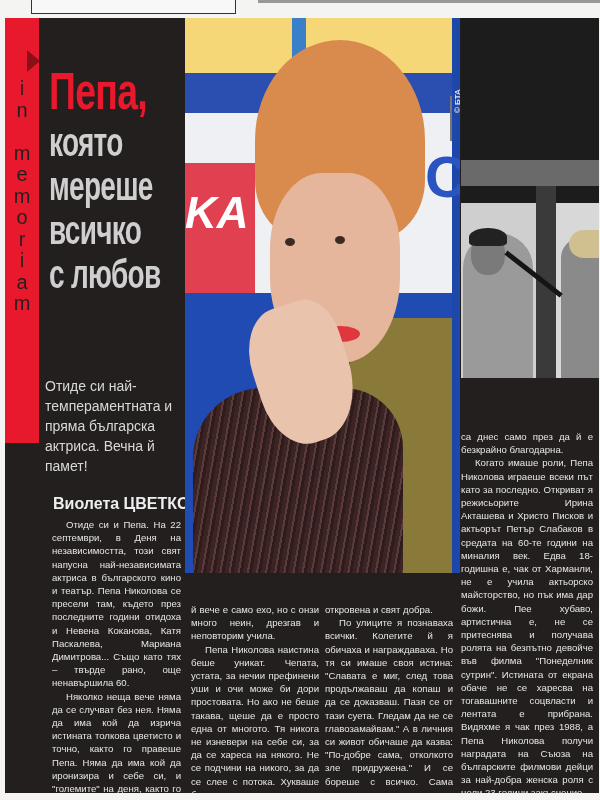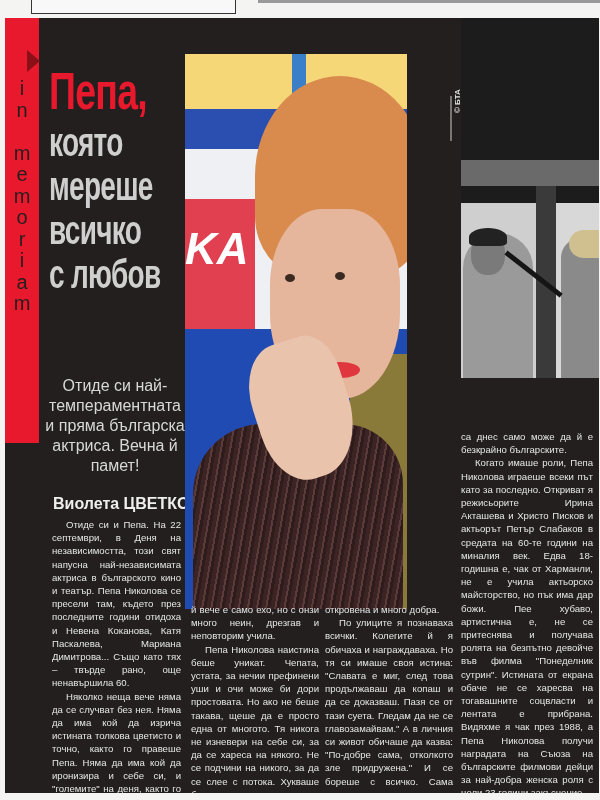--- a/index.html
+++ b/index.html
@@ -12,33 +12,33 @@
   .page { position: absolute; left: 5px; top: 18px; width: 594px; height: 775px; background: #231f1f; overflow: hidden; }
 
   .redbar { position: absolute; left: 0; top: 0; width: 34px; height: 425px; background: #e8192c; }
   .tri { position: absolute; left: 22px; top: 32px; width: 0; height: 0; border-top: 11px solid transparent; border-bottom: 11px solid transparent; border-left: 13px solid #8a0f16; }
   .vert { position: absolute; left: 0; top: 60px; width: 34px; color: #231f1f; font-family: "Liberation Sans", sans-serif; font-size: 20px; line-height: 21.5px; text-align: center; white-space: pre; }
 
   .title { position: absolute; left: 44px; top: 44px; width: 145px; font-family: "Liberation Sans", sans-serif; font-weight: bold; transform-origin: left top; }
   .title .red { color: #e8192c; font-size: 52px; line-height: 58px; transform: scaleX(0.72); transform-origin: left; display: block; white-space: nowrap; letter-spacing: -1px; }
   .title .grey { color: #cfcfcf; font-size: 40px; line-height: 44px; transform: scaleX(0.70); transform-origin: left; display: block; white-space: nowrap; letter-spacing: -1px; }
 
-  .deck { position: absolute; left: 40px; top: 358px; width: 140px; text-align: center; color: #d8d8d8; font-size: 16px; line-height: 20px; }
+  .deck { position: absolute; left: 40px; top: 358px; width: 140px; text-align: left; color: #d8d8d8; font-size: 14px; line-height: 20px; }
   .byline { position: absolute; left: 48px; top: 477px; color: #eee; font-size: 16px; font-weight: bold; }
 
   .col { position: absolute; color: #e6e6e6; font-size: 9.6px; line-height: 13.2px; text-align: justify; }
   .col p { text-indent: 14px; }
   .col p.noindent { text-indent: 0; }
   .c1 { left: 47px; top: 500px; width: 129px; }
   .c2 { left: 186px; top: 585px; width: 128px; }
   .c3 { left: 320px; top: 585px; width: 128px; }
   .c4 { left: 456px; top: 412px; width: 132px; }
 
   
-  .photo1 { position: absolute; left: 180px; top: 0; width: 222px; height: 555px; overflow: hidden; background: #1d47a8; margin-top: 36px; }
+  .photo1 { position: absolute; left: 180px; top: 0; width: 275px; height: 555px; overflow: hidden; background: #1d47a8; }
   .p1-yellow { position: absolute; left: 0; top: 0; width: 267px; height: 55px; background: #f5d777; }
   .p1-bluestripe { position: absolute; left: 107px; top: 0; width: 14px; height: 55px; background: #3b7fc8; }
   .p1-blue { position: absolute; left: 0; top: 55px; width: 267px; height: 40px; background: #2a4fb0; }
   .p1-white { position: absolute; left: 0; top: 95px; width: 267px; height: 180px; background: #eef0f4; }
   .p1-red { position: absolute; left: 0; top: 145px; width: 70px; height: 130px; background: #e04050; }
   .p1-redtxt { position: absolute; left: 0; top: 170px; color: #fff; font-size: 44px; font-weight: bold; font-style: italic; }
   .p1-C { position: absolute; left: 240px; top: 125px; color: #2a55c0; font-size: 58px; font-weight: bold; }
   .p1-blue2 { position: absolute; left: 0; top: 275px; width: 267px; height: 280px; background: #1f4bb2; }
   .p1-scarf { position: absolute; left: 165px; top: 300px; width: 102px; height: 255px; background: #8a7a3a; border-radius: 40px 0 0 0; }
   .p1-body { position: absolute; left: 8px; top: 370px; width: 210px; height: 185px; background: repeating-linear-gradient(100deg, #3d2424 0 4px, #5b3a3a 4px 6px, #2e1c1c 6px 9px); border-radius: 70px 60px 0 0; }
@@ -134,21 +134,21 @@
 
   <div class="col c1">
     <p>Отиде си и Пепа. На 22 септември, в Деня на независимостта, този свят напусна най-независимата актриса в българското кино и театър. Пепа Николова се пресели там, където през последните години отидоха и Невена Коканова, Катя Паскалева, Мариана Димитрова... Също като тях – твърде рано, още ненавършила 60.</p>
     <p>Няколко неща вече няма да се случват без нея. Няма да има кой да изрича истината толкова цветисто и точно, както го правеше Пепа. Няма да има кой да иронизира и себе си, и "големите" на деня, както го правеше Пепа. Нито кой да разсмива околните с ярко изльчване, свободен дух и непризнаващ компромиси език, както го правеше Пепа. Гласът</p>
   </div>
   <div class="col c2">
     <p class="noindent">й вече е само ехо, но с онзи много неин, дрезгав и неповторим учила.</p>
     <p>Пепа Николова наистина беше уникат. Чепата, устата, за нечии префинени уши и очи може би дори простовата. Но ако не беше такава, щеше да е просто една от многото. Тя никога не изневери на себе си, за да се хареса на някого. Не се подчини на никого, за да се слее с потока. Хукваше боса през тръните, ако трябва, прескачаше скали, но искаше да е такава, каквато е. Смела, напориста,</p>
   </div>
   <div class="col c3">
-    <p class="noindent">откровена и много добра.</p>
+    <p class="noindent">откровена и свят добра.</p>
     <p>По улиците я познаваха всички. Колегите й я обичаха и награждаваха. Но тя си имаше своя истина: "Славата е миг, след това продължаваш да копаш и да се доказваш. Пазя се от тази суета. Гледам да не се главозамайвам." А в личния си живот обичаше да казва: "По-добре сама, отколкото зле придружена." И се бореше с всичко. Сама отгледа дъщеря си Александра и й даде цялата си лъчезарност, инат и чувство за хумор, за които младата актри-</p>
   </div>
   <div class="col c4">
-    <p class="noindent">са днес само може да й е безкрайно българските.</p>
+    <p class="noindent">са днес само през да й е безкрайно благодарна.</p>
     <p>Когато имаше роли, Пепа Николова играеше всеки път като за последно. Откриват я режисьорите Ирина Акташева и Христо Писков и актьорът Петър Слабаков в средата на 60-те години на миналия век. Едва 18-годишна е, чак от Харманли, не е учила актьорско майсторство, но пък има дар божи. Пее хубаво, артистична е, не се притеснява и получава ролята на безпътно девойче във филма "Понеделник сутрин". Истината от екрана обаче не се харесва на тогавашните соцвласти и лентата е прибрана. Видяхме я чак през 1988, а Пепа Николова получи наградата на Съюза на българските филмови дейци за най-добра женска роля с цели 23 години закъснение.</p>
 
   </div>
 </div>
 
 </body></html>

